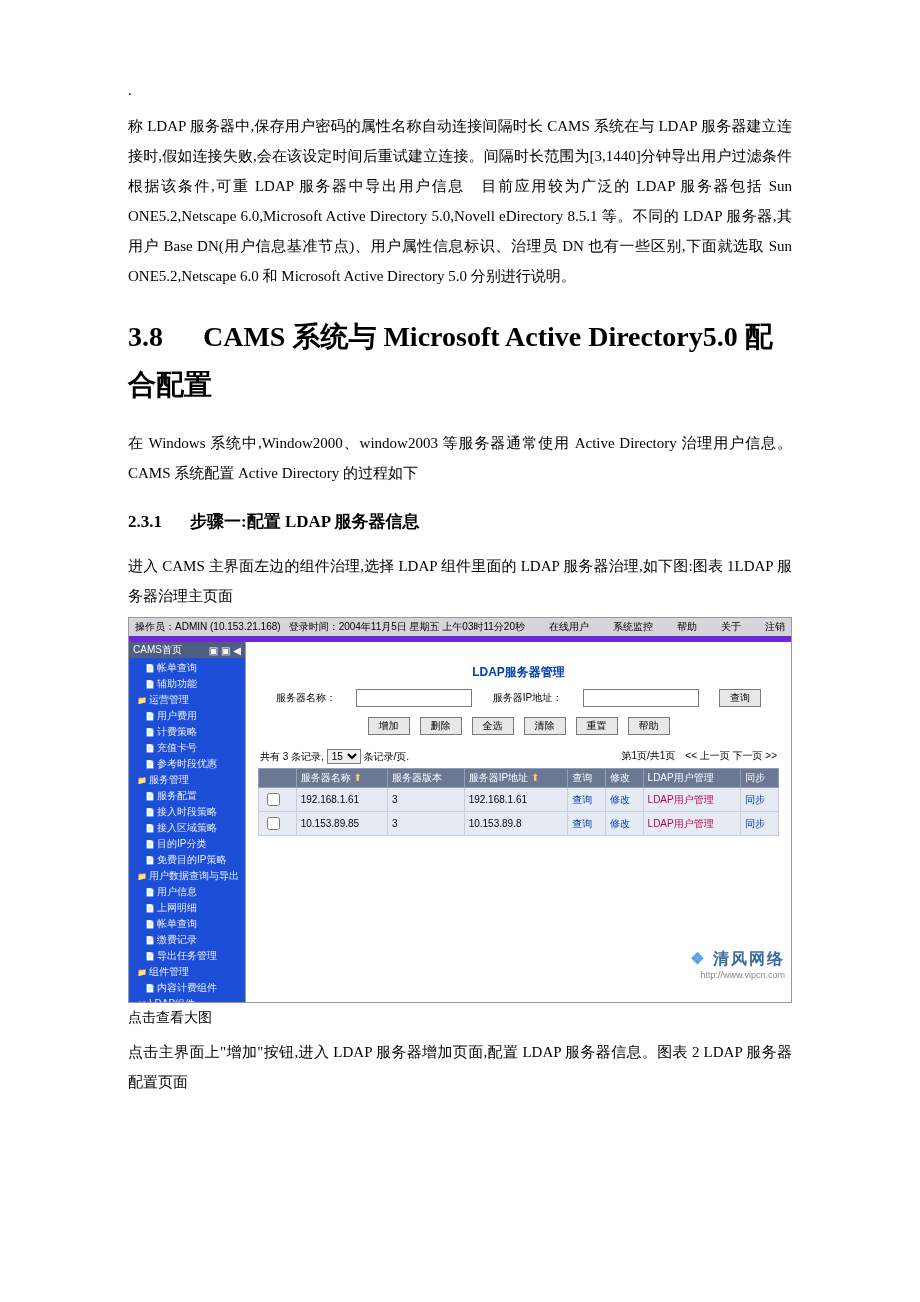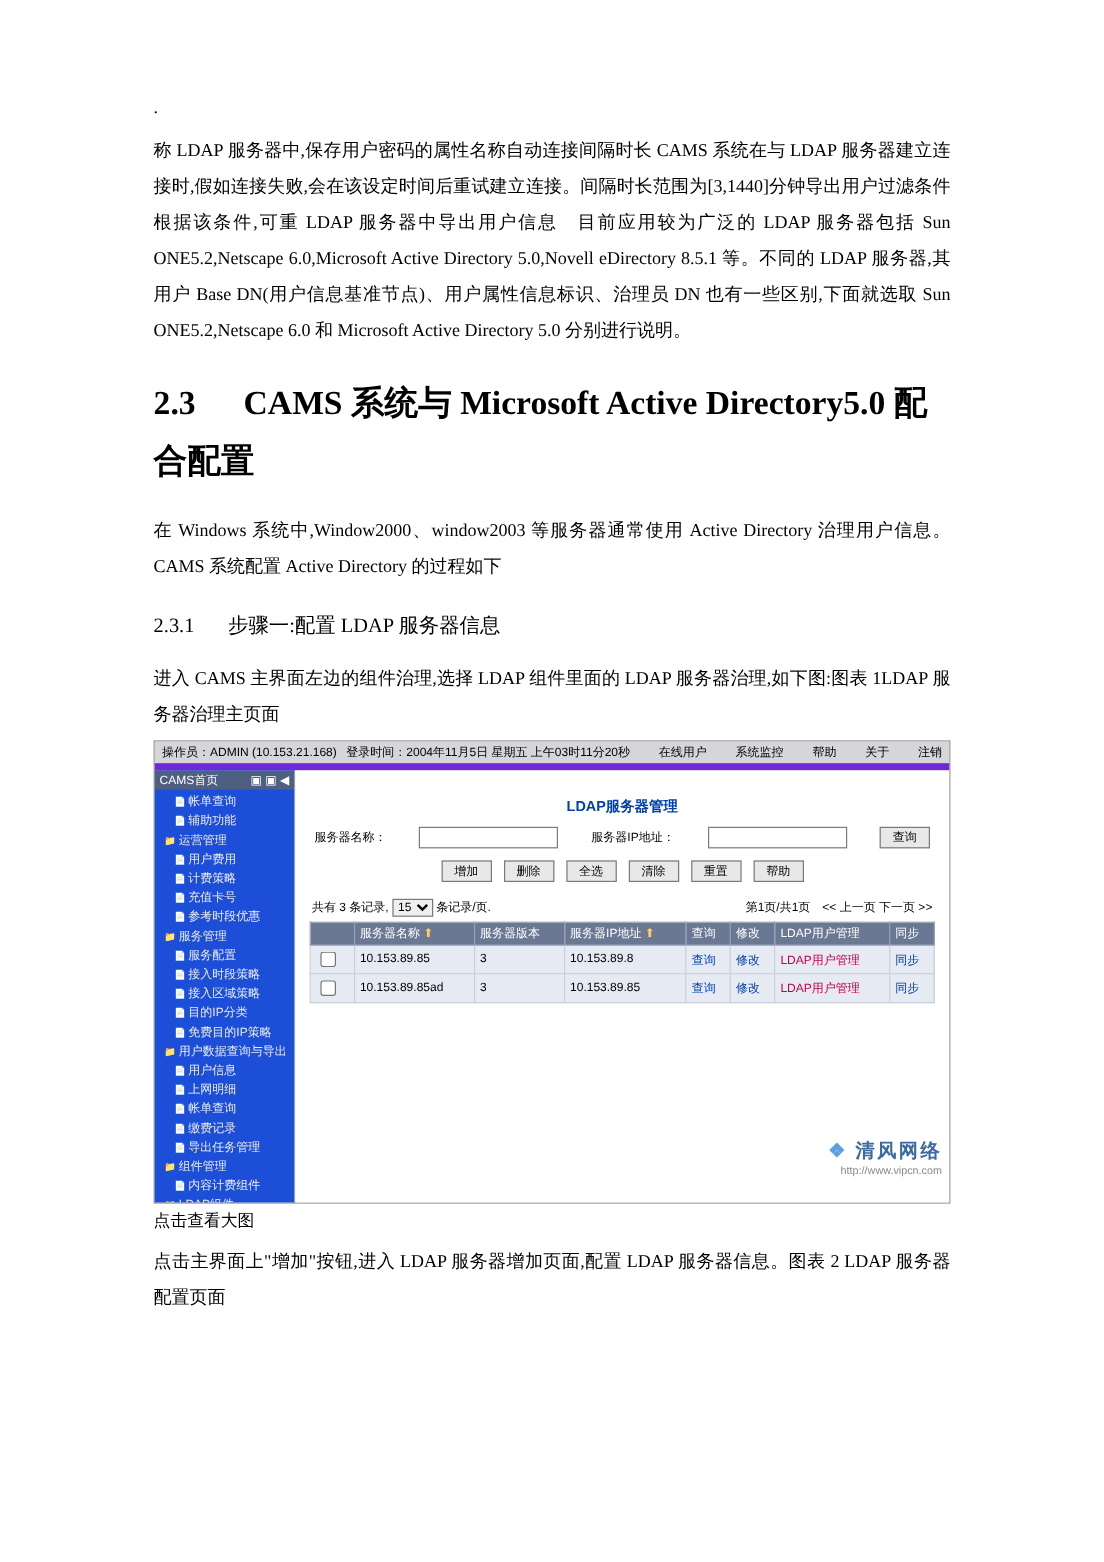--- a/index.html
+++ b/index.html
@@ -1,36 +1,36 @@
 <!DOCTYPE html>
 <html><head>
 <meta charset="utf-8">
 <style>
 body{margin:0;background:#fff;font-family:"SimSun","Times New Roman",serif;color:#000;font-size:15px}
 .page{width:920px;min-height:1302px;margin:0 auto;padding:82px 128px 40px;box-sizing:border-box}
 .dot{font-size:15px;margin-bottom:12px}
 .para{line-height:2;text-align:justify;margin:0 0 20px}
 h2.sec{font-size:28px;font-weight:bold;line-height:1.7;margin:22px 0 20px}
 h2.sec .num{margin-right:40px}
-h3.sub{font-size:17px;font-weight:normal;margin:22px 0 18px}
+h3.sub{font-size:17px;font-weight:bold;margin:22px 0 18px}
 h3.sub .num{margin-right:28px}
 .fig{border:1px solid #999;background:#e7e9eb;font-family:"SimSun",sans-serif;color:#000;margin-bottom:6px}
 .topbar{background:#d4d6da;height:18px;font-size:10px;display:flex;align-items:center;padding:0 6px;gap:8px;border-bottom:6px solid #6d28d9}
 .topbar .right{margin-left:auto;display:flex;gap:24px}
 .body{display:flex;height:360px}
 .nav{width:116px;background:#1d4ed8;color:#e8ecf4;font-size:10px;overflow:hidden;border-right:1px solid #94a0b6}
 .cams{background:#4f5f82;color:#fff;padding:1px 4px;font-size:10px;display:flex;justify-content:space-between;align-items:center}
 .nav-inner{padding:2px 2px 2px 4px}
 .ni{padding:1px 0 1px 12px;white-space:nowrap;overflow:hidden}
 .ni.f{padding-left:4px}
 .ni.f::before{content:"📁";font-size:8px;margin-right:2px}
 .ni.d::before{content:"📄";font-size:8px;margin-right:2px}
 .main{flex:1;background:#fff;position:relative;font-size:10px}
 .mtitle{text-align:center;color:#0040b0;font-weight:bold;font-size:12px;padding:22px 0 4px}
-.srow{display:flex;align-items:center;padding:4px 16px;gap:6px;justify-content:space-between}
+.srow{display:flex;align-items:center;padding:4px 30px;gap:6px;justify-content:space-between}
 .lbl{font-size:10px}
 .inp{border:1px solid #7a7a7a;height:14px;width:110px;font-size:10px}
 .btn{border:1px solid #7a7a7a;background:#e8e8e8;padding:1px 10px;font-size:10px;cursor:default}
 .btnrow{display:flex;justify-content:center;gap:10px;padding:6px 0 10px}
 .pgrow{display:flex;justify-content:space-between;padding:4px 14px;font-size:10px}
 .sel{border:1px solid #7a7a7a;font-size:10px}
 .tbl{width:calc(100% - 24px);margin:0 12px;border-collapse:collapse;font-size:10px}
 .tbl th{background:#6a7893;color:#fff;padding:2px 4px;text-align:left;border:1px solid #94a0b6;font-weight:normal}
 .tbl td{background:#e6eaf2;padding:2px 4px;border:1px solid #c7cedb}
 .lnk{color:#0040b0}
@@ -42,21 +42,21 @@
 </style>
 </head>
 <body>
 
 <div class="page">
   <div class="dot">.</div>
 
   <p class="para">称 LDAP 服务器中,保存用户密码的属性名称自动连接间隔时长 CAMS 系统在与 LDAP 服务器建立连接时,假如连接失败,会在该设定时间后重试建立连接。间隔时长范围为[3,1440]分钟导出用户过滤条件根据该条件,可重 LDAP 服务器中导出用户信息　目前应用较为广泛的 LDAP 服务器包括 Sun ONE5.2,Netscape 6.0,Microsoft Active Directory 5.0,Novell eDirectory 8.5.1 等。不同的 LDAP 服务器,其用户 Base DN(用户信息基准节点)、用户属性信息标识、治理员 DN 也有一些区别,下面就选取 Sun ONE5.2,Netscape 6.0 和 Microsoft Active Directory 5.0 分别进行说明。</p>
 
   <h2 class="sec">
-    <span class="num">2.3</span><span>CAMS 系统与 Microsoft Active Directory5.0 配合配置</span>
+    <span class="num">3.8</span><span>CAMS 系统与 Microsoft Active Directory5.0 配合配置</span>
   </h2>
 
   <p class="para">在 Windows 系统中,Window2000、window2003 等服务器通常使用 Active Directory 治理用户信息。CAMS 系统配置 Active Directory 的过程如下</p>
 
   <h3 class="sub">
     <span class="num">2.3.1</span><span>步骤一:配置 LDAP 服务器信息</span>
   </h3>
 
   <p class="para" style="margin-bottom:6px">进入 CAMS 主界面左边的组件治理,选择 LDAP 组件里面的 LDAP 服务器治理,如下图:图表 1LDAP 服务器治理主页面</p>
 
@@ -137,33 +137,33 @@
                 <th>服务器IP地址 <span style="color:#ffcc66">⬆</span></th>
                 <th>查询</th>
                 <th>修改</th>
                 <th>LDAP用户管理</th>
                 <th>同步</th>
               </tr>
             </thead>
           <tbody id="tb">
               <tr>
                 <td><input type="checkbox" style=""></td>
-                <td>10.153.89.85</td>
+                <td>192.168.1.61</td>
                 <td>3</td>
-                <td>10.153.89.8</td>
+                <td>192.168.1.61</td>
                 <td class="lnk">查询</td>
                 <td class="lnk">修改</td>
                 <td class="lnk2">LDAP用户管理</td>
                 <td class="lnk">同步</td>
               </tr>
               <tr>
                 <td><input type="checkbox" style=""></td>
-                <td>10.153.89.85ad</td>
+                <td>10.153.89.85</td>
                 <td>3</td>
-                <td>10.153.89.85</td>
+                <td>10.153.89.8</td>
                 <td class="lnk">查询</td>
                 <td class="lnk">修改</td>
                 <td class="lnk2">LDAP用户管理</td>
                 <td class="lnk">同步</td>
               </tr>
             </tbody>
         </table>
         <div class="wm">
           <div class="cn"><span style="color:#5aa0e0">❖ </span><span>清风网络</span></div>
           <div class="en">http://www.vipcn.com</div>

